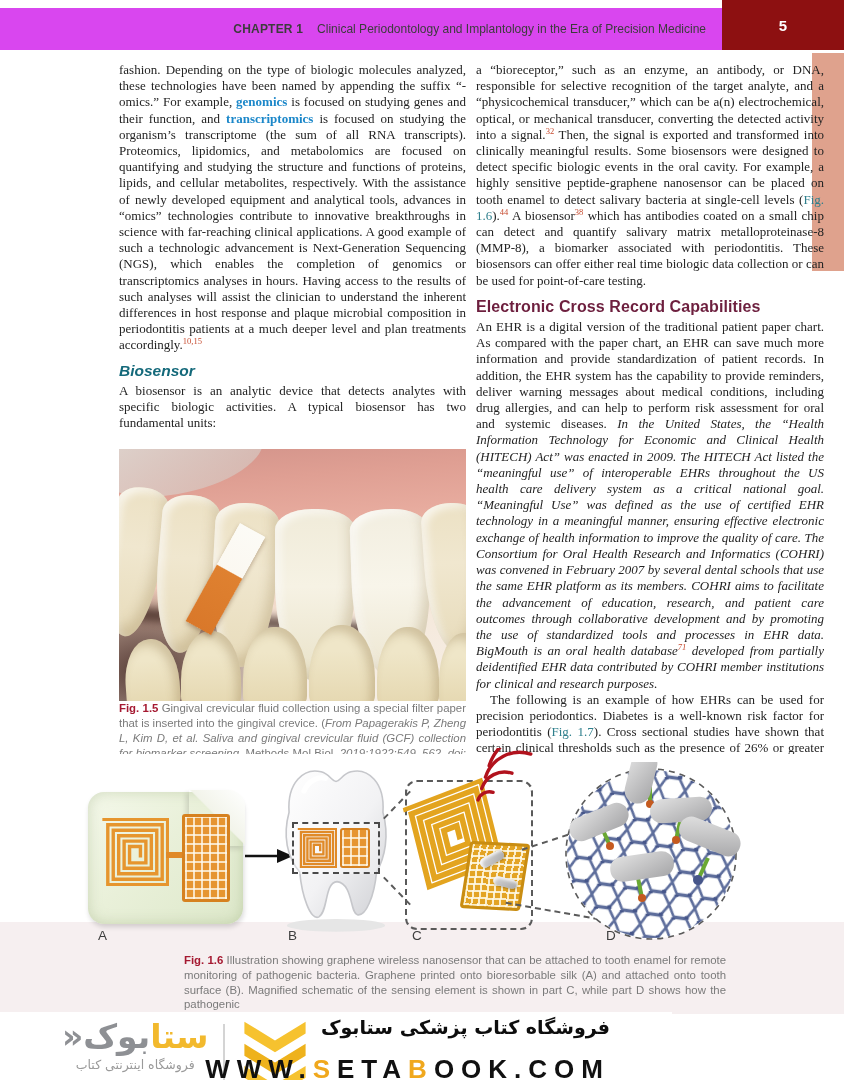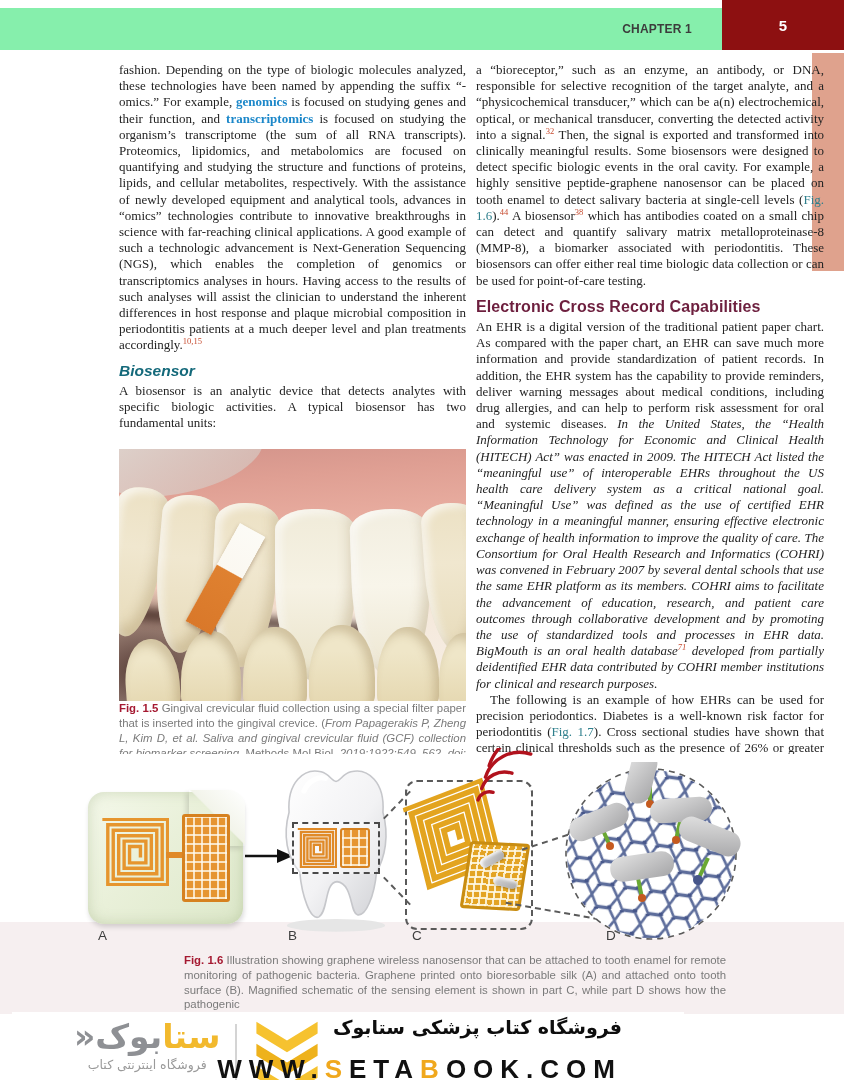--- a/index.html
+++ b/index.html
@@ -1,21 +1,21 @@
 <!DOCTYPE html>
 <html><head>
 <meta charset="utf-8">
 <style>
   * { margin:0; padding:0; box-sizing:border-box; }
   body { background:#fff; }
   .page { position:relative; width:844px; height:1080px; background:#fff; overflow:hidden;
           font-family:"Liberation Serif","DejaVu Serif",serif; color:#222; }
 
   
-  .header-bar { position:absolute; left:0; top:8px; width:722px; height:42px; background:#86efac;
+  .header-bar { position:absolute; left:0; top:8px; width:722px; height:42px; background:#d946ef;
                 display:flex; align-items:center; justify-content:flex-end; padding-right:16px;
                 font-family:"Liberation Sans",sans-serif; font-size:12px; color:#3c3c3c; }
   .header-bar .chap { font-weight:bold; margin-right:14px; letter-spacing:.2px; }
   .page-num-box { position:absolute; left:722px; top:0; width:122px; height:50px; background:#8d1011;
                   color:#fff; font-family:"Liberation Sans",sans-serif; font-weight:bold; font-size:15px;
                   display:flex; align-items:center; justify-content:center; }
   .side-tab { position:absolute; right:0; top:53px; width:32px; height:218px; background:#dfa28d; }
 
   
   .col { position:absolute; top:62px; height:692px; overflow:hidden; font-size:13px; line-height:16.2px;
@@ -93,40 +93,41 @@
                        repeating-linear-gradient(0deg, rgba(255,250,230,.85) 0 2px, transparent 2px 7px), #e3a424;
             border:3px solid #c98d12; border-radius:4px; }
   .rod { position:absolute; background:linear-gradient(145deg,#d9d9d9,#a9a9ab); border-radius:8px;
          box-shadow:inset 2px 2px 3px rgba(255,255,255,.8), 1px 1px 2px rgba(0,0,0,.25); }
   .wifi-svg { position:absolute; left:470px; top:-4px; }
   .dash-line { position:absolute; border-top:2px dashed #5a5a5a; }
 
   .d-wrap { position:absolute; left:558px; top:10px; }
 
   
-  .footer { position:absolute; left:12px; top:1012px; width:672px; height:68px; background:#fff; }
+  .footer { position:absolute; left:0; top:1012px; width:672px; height:68px; background:#fff; }
   .logo-group { position:absolute; left:62px; top:8px; display:flex; align-items:flex-start; gap:14px; }
   .wordmark-block { text-align:center; }
   .wordmark { direction:rtl; font-family:"DejaVu Sans",sans-serif; font-weight:bold; font-size:33px; line-height:34px; }
   .wm-yellow { color:#f2b92d; } .wm-gray { color:#8e9094; }
   .logo-sub { direction:rtl; font-family:"DejaVu Sans",sans-serif; font-size:12.5px; color:#9a9a9a; margin-top:3px; }
   .logo-divider { width:2px; height:58px; background:#d4d4d4; margin-top:4px; }
   .footer-right { position:absolute; right:62px; top:4px; text-align:right; }
   .store-line { direction:rtl; font-family:"DejaVu Sans",sans-serif; font-size:19px; font-weight:600; color:#0d0d0d; }
   .url-line { font-family:"Liberation Sans",sans-serif; font-weight:bold; font-size:26px; letter-spacing:7px;
               color:#111; margin-top:16px; white-space:nowrap; }
   .url-line .gold { color:#f0a81d; }
 </style>
 </head>
 <body>
 
 <div class="page">
 
   <div class="header-bar">
     <span class="chap">CHAPTER 1</span>
+    <span>Clinical Periodontology and Implantology in the Era of Precision Medicine</span>
   </div>
   <div class="page-num-box">
     <span>5</span>
   </div>
   <div class="side-tab"></div>
 
   <div class="col col-left">
     <p><span>fashion. Depending on the type of biologic molecules analyzed, these technologies have been named by appending the suffix “-omics.” For example, </span><a class="link-blue">genomics</a><span> is focused on studying genes and their function, and </span><a class="link-blue">transcriptomics</a><span> is focused on studying the organism’s transcriptome (the sum of all RNA transcripts). Proteomics, lipidomics, and metabolomics are focused on quantifying and studying the structure and functions of proteins, lipids, and cellular metabolites, respectively. With the assistance of newly developed equipment and analytical tools, advances in “omics” technologies contribute to innovative breakthroughs in science with far-reaching clinical applications. A good example of such a technologic advancement is Next-Generation Sequencing (NGS), which enables the completion of genomics or transcriptomics analyses in hours. Having access to the results of such analyses will assist the clinician to understand the inherent differences in host response and plaque microbial composition in periodontitis patients at a much deeper level and plan treatments accordingly.</span><sup class="ref">10,15</sup></p>
     <h3 class="h-biosensor">Biosensor</h3>
     <p>A biosensor is an analytic device that detects analytes with specific biologic activities. A typical biosensor has two fundamental units:</p>

